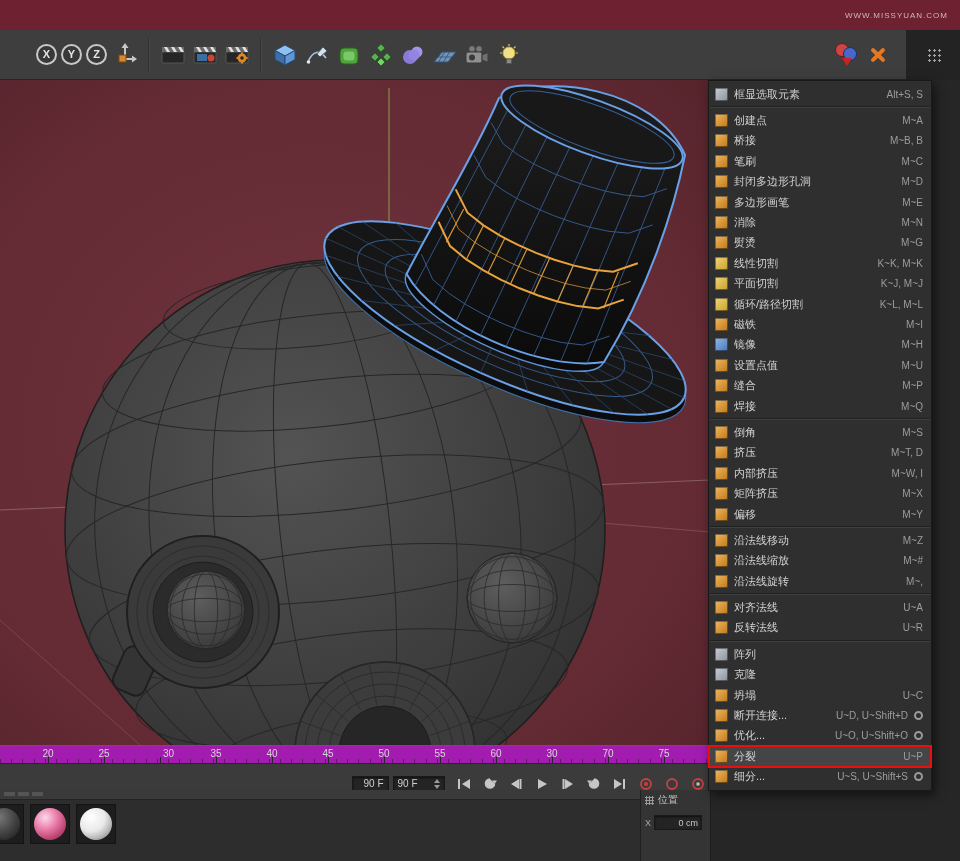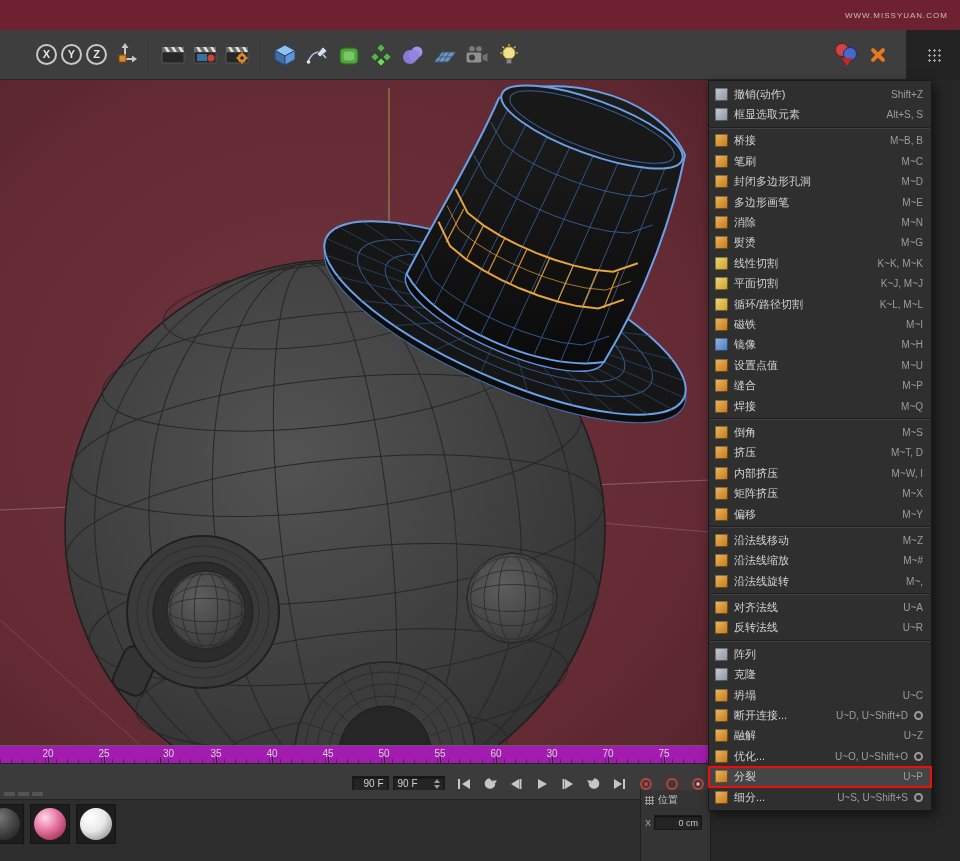--- a/index.html
+++ b/index.html
@@ -397,29 +397,29 @@
         <ellipse cx="592" cy="47" rx="87" ry="22" transform="rotate(20 592 47)" fill="none" stroke="#37609a"></ellipse>
       </g>
     </svg>
   </div>
 
   <div class="rightbg"></div>
 
   <div class="menu" id="menu">
       <div class="menu-row">
         <span class="mi icon-gray"></span>
-        <span class="lab">撤销(动作)</span>
-        <span class="sc">Shift+Z</span>
-      </div>
-      <div class="menu-row">
-        <span class="mi icon-gray"></span>
         <span class="lab">框显选取元素</span>
         <span class="sc">Alt+S, S</span>
       </div>
       <div class="menu-sep"></div>
+      <div class="menu-row">
+        <span class="mi icon-orange"></span>
+        <span class="lab">创建点</span>
+        <span class="sc">M~A</span>
+      </div>
       <div class="menu-row">
         <span class="mi icon-orange"></span>
         <span class="lab">桥接</span>
         <span class="sc">M~B, B</span>
       </div>
       <div class="menu-row">
         <span class="mi icon-orange"></span>
         <span class="lab">笔刷</span>
         <span class="sc">M~C</span>
       </div>
@@ -550,25 +550,20 @@
       <div class="menu-row">
         <span class="mi icon-orange"></span>
         <span class="lab">坍塌</span>
         <span class="sc">U~C</span>
       </div>
       <div class="menu-row">
         <span class="mi icon-orange"></span>
         <span class="lab">断开连接...</span>
         <span class="sc">U~D, U~Shift+D</span>
         <span class="gearic"></span>
-      </div>
-      <div class="menu-row">
-        <span class="mi icon-orange"></span>
-        <span class="lab">融解</span>
-        <span class="sc">U~Z</span>
       </div>
       <div class="menu-row">
         <span class="mi icon-orange"></span>
         <span class="lab">优化...</span>
         <span class="sc">U~O, U~Shift+O</span>
         <span class="gearic"></span>
       </div>
       <div class="menu-row highlight">
         <span class="mi icon-orange"></span>
         <span class="lab">分裂</span>

